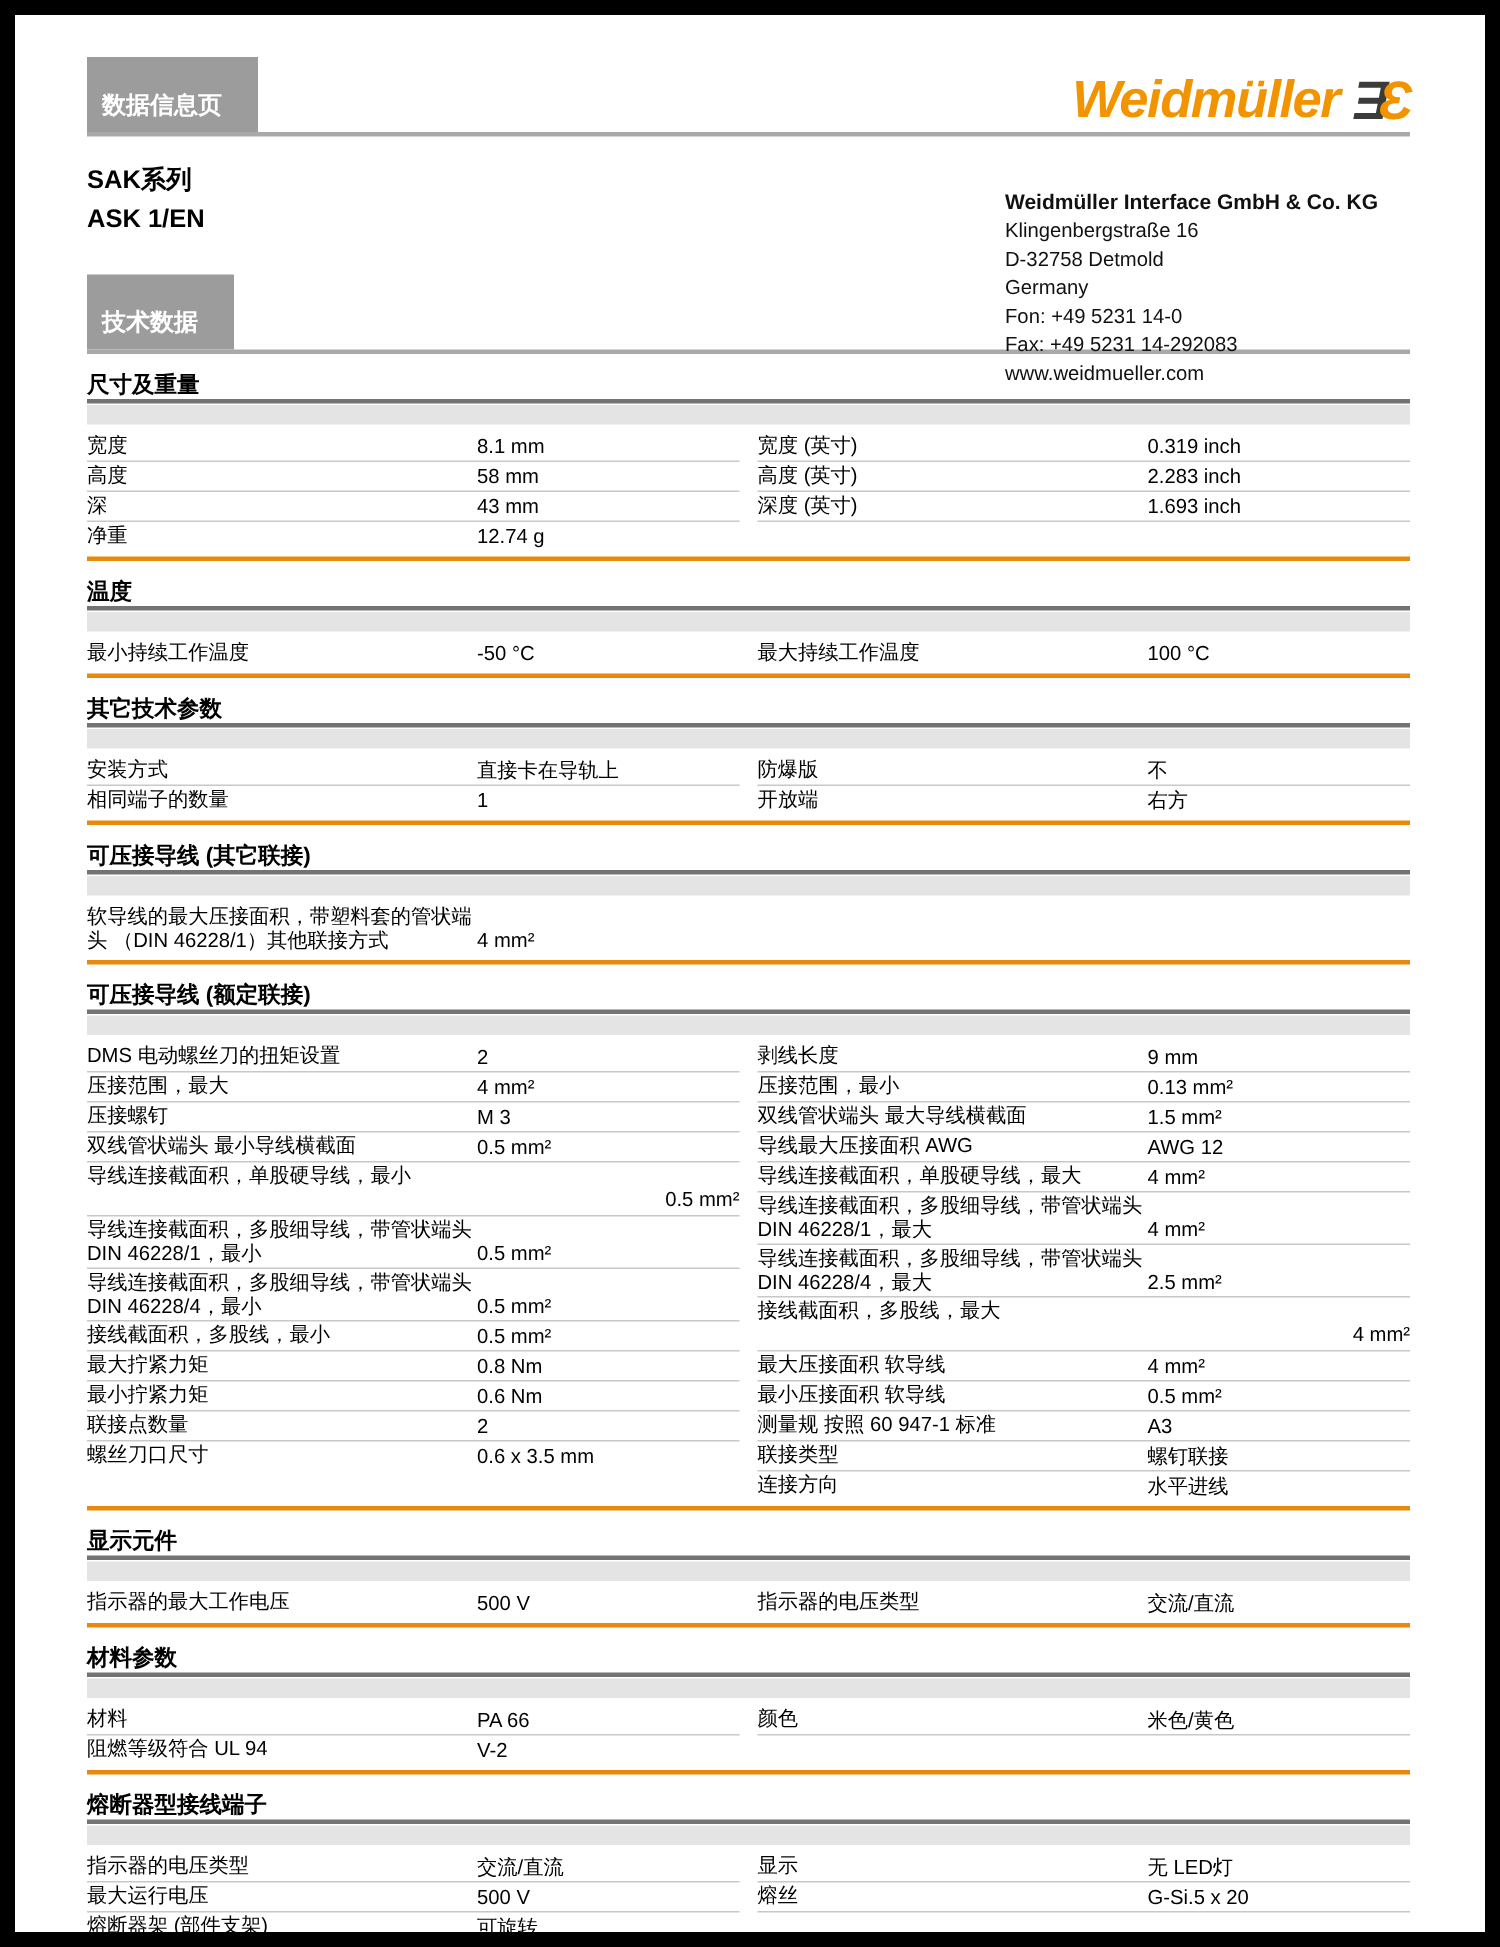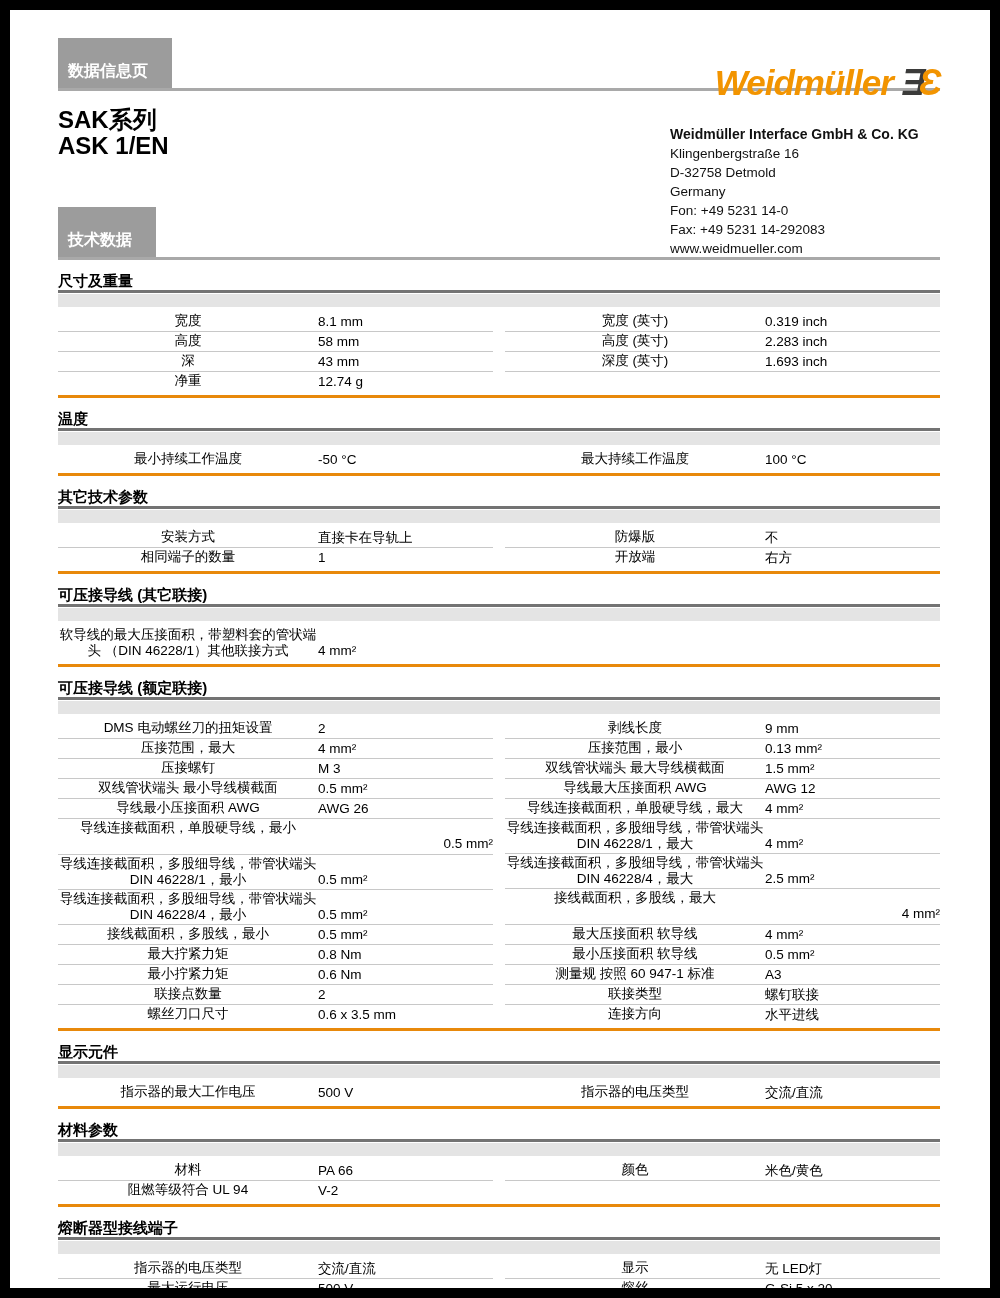--- a/index.html
+++ b/index.html
@@ -9,48 +9,48 @@
     position:relative;
   }
   .page{
     position:absolute;left:10px;top:10px;width:980px;height:1278px;
     background:#fff;overflow:hidden;
   }
   .inner{position:relative;padding:0 50px 0 48px;}
 
   
   .badge-row{margin-top:28px;border-bottom:3px solid #a9a9a9;}
-  .badge-row.second{margin-top:48px;}
+  .badge-row.second{margin-top:24px;}
   .badge{
     display:inline-block;background:#9c9c9c;color:#fff;font-weight:bold;
     font-size:16px;line-height:24px;padding:21px 24px 5px 10px;
     vertical-align:bottom;
   }
 
-  .product{margin-top:16px;font-size:24px;font-weight:bold;line-height:26px;color:#000;}
-
-  .logo{position:absolute;top:24px;right:48px;display:flex;align-items:flex-start;}
+  .product{margin-top:16px;font-size:17px;font-weight:bold;line-height:26px;color:#000;}
+
+  .logo{position:absolute;top:8px;right:48px;display:flex;align-items:flex-start;}
   .logo-text{font-size:35px;font-weight:bold;font-style:italic;color:#F29400;letter-spacing:-1px;line-height:42px;}
   .logo-mark{font-size:36px;font-weight:bold;font-style:italic;margin-left:9px;line-height:42px;}
   .mark-dark{color:#3b3b3a;}
   .mark-orange{color:#F29400;margin-left:-7px;}
 
   .company{position:absolute;top:87px;left:660px;font-size:13.5px;line-height:19px;color:#111;}
   .company .co-name{font-weight:bold;font-size:14px;}
 
   
   .section{margin-top:12px;border-bottom:3px solid #E8890B;padding-bottom:4px;}
   .section h2{margin:0;font-size:15px;line-height:18px;font-weight:bold;color:#000;border-bottom:3px solid #737373;}
   .band{height:13px;background:#E4E4E4;margin-top:1px;}
   .cols{display:flex;gap:12px;margin-top:5px;}
   .col{width:435px;flex:none;}
   .row{display:flex;border-bottom:1px solid #c8c8c8;padding:1px 0;min-height:17px;font-size:13.5px;line-height:16px;color:#000;}
   .row:last-child{border-bottom:none;}
   .row.tall{min-height:33px;flex-direction:column;}
-  .lbl{width:260px;flex:none;align-self:flex-start;text-align:center;}
+  .lbl{width:260px;flex:none;align-self:flex-start;}
   .val{flex:1;align-self:flex-end;}
 </style>
 </head>
 <body>
 
 <div class="page">
   <div class="inner">
 
     <div class="logo">
       <span class="logo-text">Weidmüller</span>
@@ -194,24 +194,20 @@
                 <span class="val">4 mm²</span>
               </div>
               <div class="row">
                 <span class="lbl">压接螺钉</span>
                 <span class="val">M 3</span>
               </div>
               <div class="row">
                 <span class="lbl">双线管状端头 最小导线横截面</span>
                 <span class="val">0.5 mm²</span>
               </div>
-              <div class="row">
-                <span class="lbl">导线最小压接面积 AWG</span>
-                <span class="val">AWG 26</span>
-              </div>
               <div class="row tall">
                 <span class="lbl">导线连接截面积，单股硬导线，最小</span>
                 <span class="val">0.5 mm²</span>
               </div>
               <div class="row">
                 <span class="lbl">导线连接截面积，多股细导线，带管状端头 DIN 46228/1，最小</span>
                 <span class="val">0.5 mm²</span>
               </div>
               <div class="row">
                 <span class="lbl">导线连接截面积，多股细导线，带管状端头 DIN 46228/4，最小</span>

